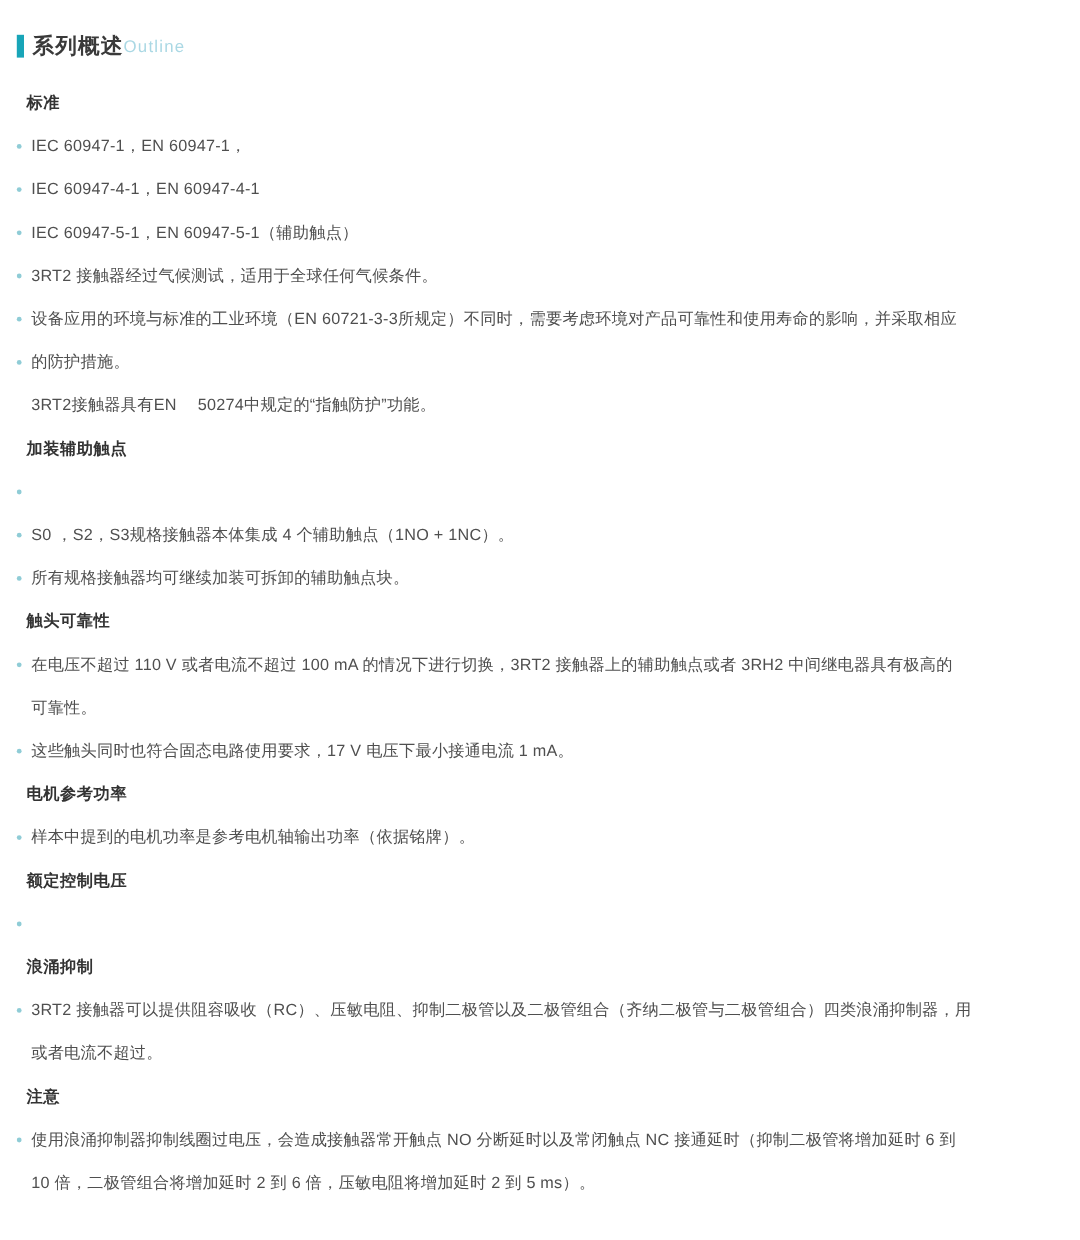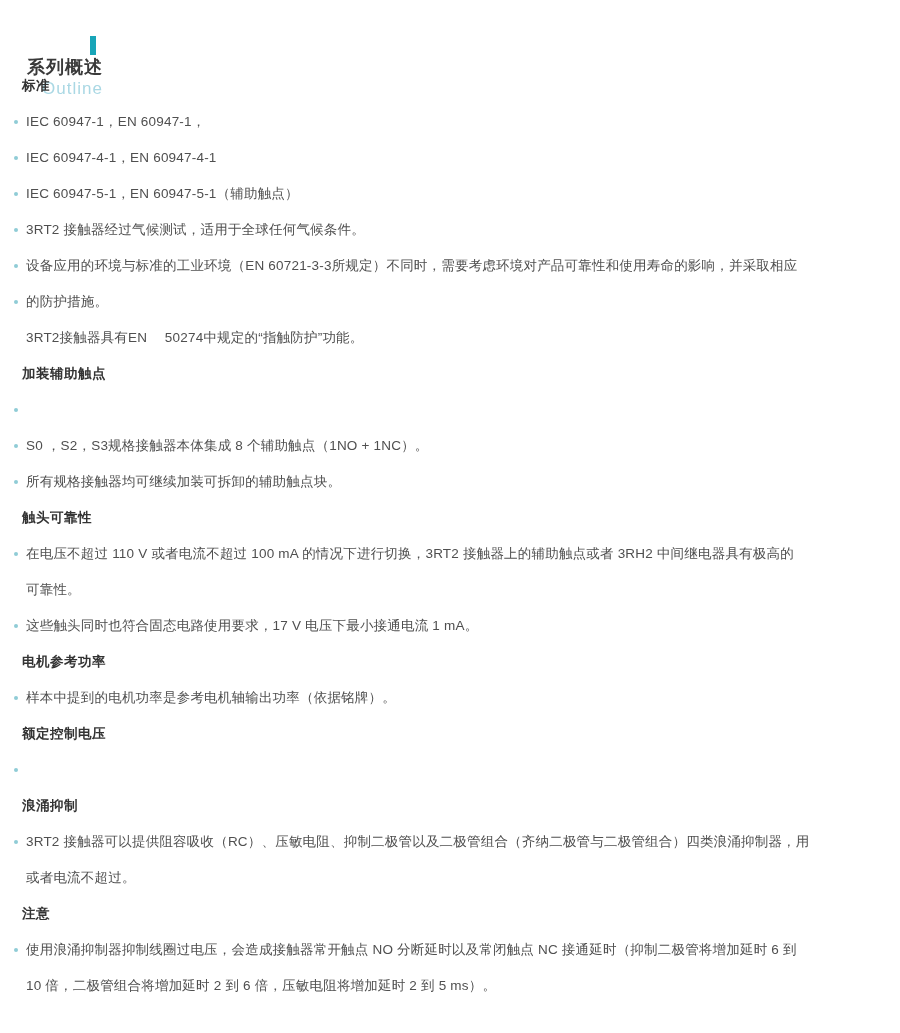--- a/index.html
+++ b/index.html
@@ -11,33 +11,33 @@
   }
   *{margin:0;padding:0;box-sizing:border-box;}
   html,body{width:900px;height:1033px;background:#ffffff;overflow:hidden;}
   body{
     font-family:"Liberation Sans","DejaVu Sans",sans-serif;
     color:var(--body);
   }
   .page{width:900px;height:1033px;position:relative;background:#ffffff;}
   
   .title-row{
-    position:absolute;left:14px;top:36px;height:24px;
-    display:flex;align-items:flex-end;flex-direction:column;
+    position:absolute;left:14px;top:26px;height:24px;
+    display:flex;align-items:center;
   }
   .title-bar{
     width:6px;height:19px;background:var(--accent);
     margin-right:7px;flex:0 0 auto;
   }
   .title-zh{
     font-size:18px;font-weight:bold;color:#3a3a3a;
     letter-spacing:1px;white-space:nowrap;
   }
   .title-en{
-    font-size:17px;color:var(--outline);margin-left:28px;
+    font-size:14px;color:var(--outline);margin-left:0;
     letter-spacing:1px;white-space:nowrap;
   }
   
   .content{position:absolute;left:0;top:68px;width:900px;}
   .line{
     height:36px;display:flex;align-items:center;
     white-space:nowrap;font-size:13.5px;text-align:center;
   }
   .heading-line{padding-left:22px;}
   .heading-text{font-weight:bold;color:var(--heading);font-size:13.5px;letter-spacing:0.5px;}
@@ -93,21 +93,21 @@
       </div>
       <div class="section">
         <div class="line heading-line">
           <span class="heading-text">加装辅助触点</span>
         </div>
         <div class="line item-line">
           <span class="bullet-dot"></span>
         </div>
         <div class="line item-line">
           <span class="bullet-dot"></span>
-          <span class="item-text">S0 ，S2，S3规格接触器本体集成 8 个辅助触点（1NO + 1NC）。</span>
+          <span class="item-text">S0 ，S2，S3规格接触器本体集成 4 个辅助触点（1NO + 1NC）。</span>
         </div>
         <div class="line item-line">
           <span class="bullet-dot"></span>
           <span class="item-text">所有规格接触器均可继续加装可拆卸的辅助触点块。</span>
         </div>
       </div>
       <div class="section">
         <div class="line heading-line">
           <span class="heading-text">触头可靠性</span>
         </div>

